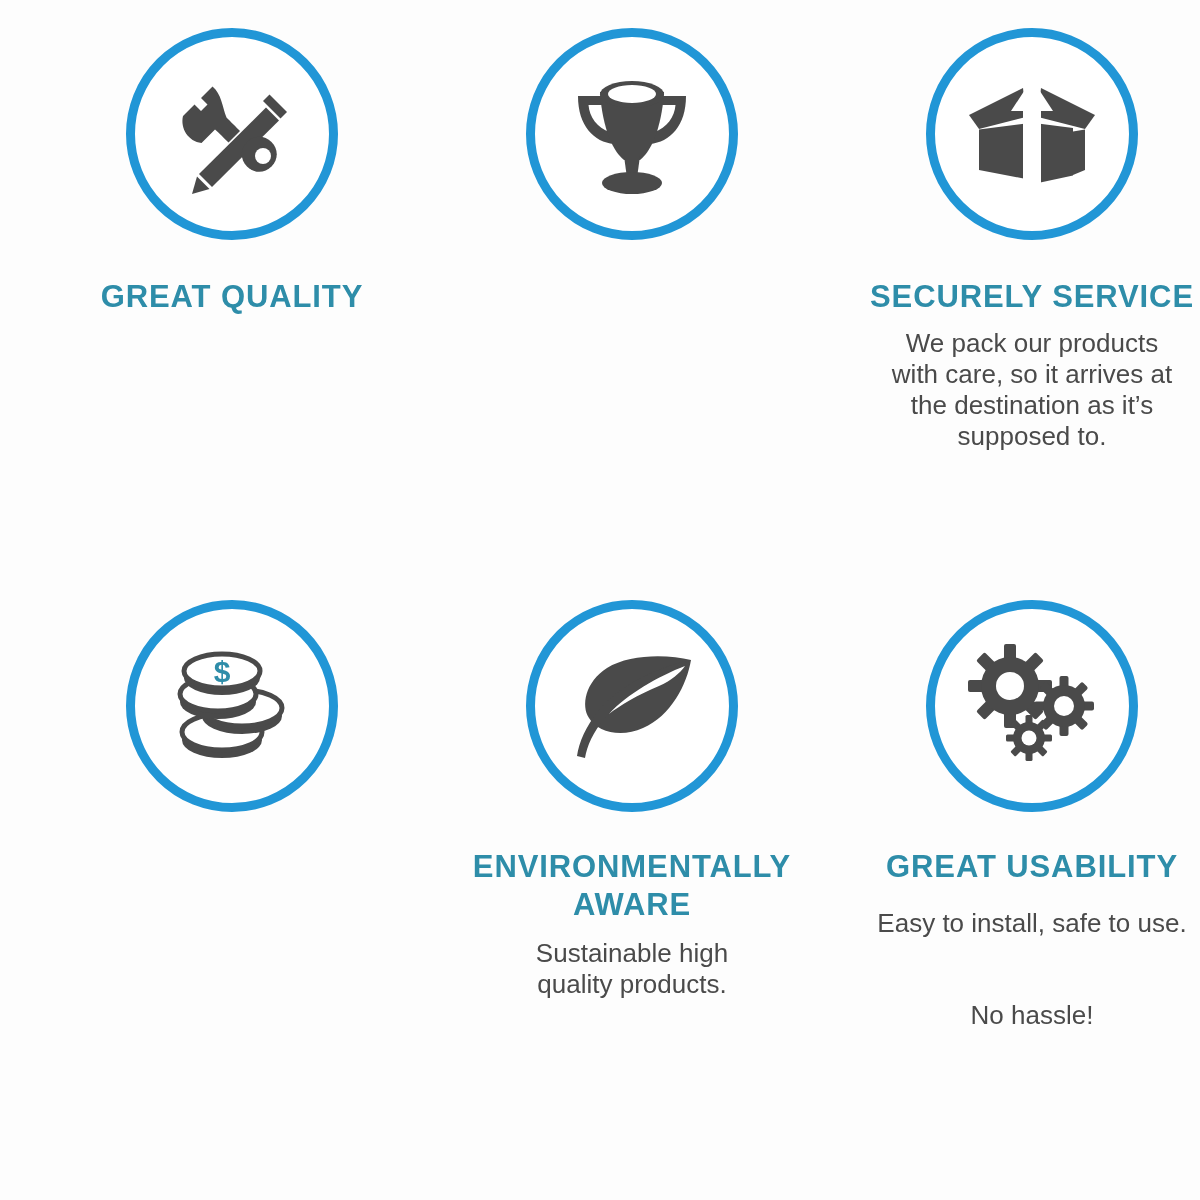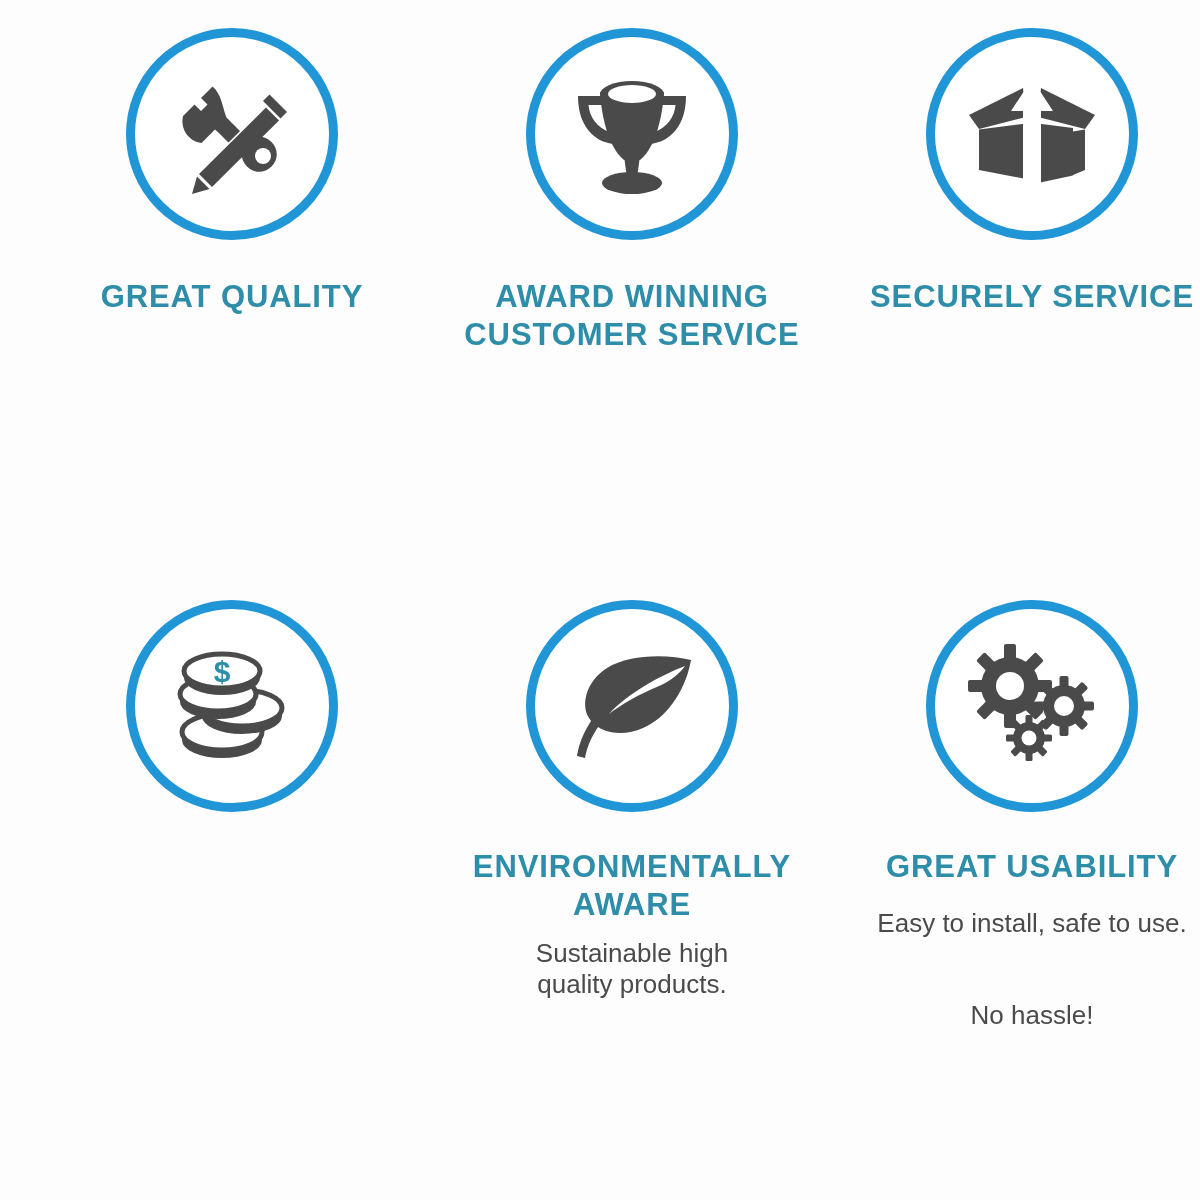--- a/index.html
+++ b/index.html
@@ -131,22 +131,20 @@
 
             <ellipse cx="66" cy="26.0" rx="24" ry="9.0" fill="#ffffff"></ellipse>
 
             <path d="M58.0 88.0 L74.0 88.0 L71.0 110.0 L61.0 110.0 Z"></path>
 
             <ellipse cx="66" cy="115.0" rx="30" ry="11"></ellipse>
           </g>
         </svg>
       </span>
     </div>
-    <h3 class="feature-title">AWARD WINNING
-CUSTOMER SERVICE</h3>
   </div>
 
   <div class="feature-card">
     <div class="icon-circle">
       <span>
         <svg width="134" height="126" viewBox="0 0 134 126" aria-hidden="true">
           <g fill="#4a4a4a">
 
             <path d="M4.0 44.0 L58.0 17.0 L61.0 46.0 L14.0 58.0 Z"></path>
 
@@ -157,20 +155,24 @@
             <path d="M120.0 58.5 L108.0 60.5 L108.0 104.0 L120.0 99.0 Z"></path>
 
             <path d="M73.0 52.5 L108.0 57.0 L108.0 104.5 L73.0 112.0 Z" fill="#4a4a4a"></path>
 
             <path d="M67.0 8.0 L88.0 40.0 L76.0 40.0 L76.0 114.0 L58.0 114.0 L58.0 40.0 L46.0 40.0 Z" fill="#ffffff"></path>
           </g>
         </svg>
       </span>
     </div>
     <h3 class="feature-title">SECURELY SERVICE</h3>
+    <p class="feature-desc">We pack our products
+with care, so it arrives at
+the destination as it’s
+supposed to.</p>
   </div>
 
   <div class="feature-card row2">
     <div class="icon-circle">
       <span>
         <svg width="124" height="124" viewBox="0 0 124 124" aria-hidden="true">
           <g>
 
             <ellipse cx="52" cy="96" rx="40" ry="18" fill="#4a4a4a"></ellipse>
             <ellipse cx="52" cy="88" rx="40" ry="18" fill="#ffffff" stroke="#4a4a4a" stroke-width="5"></ellipse>

